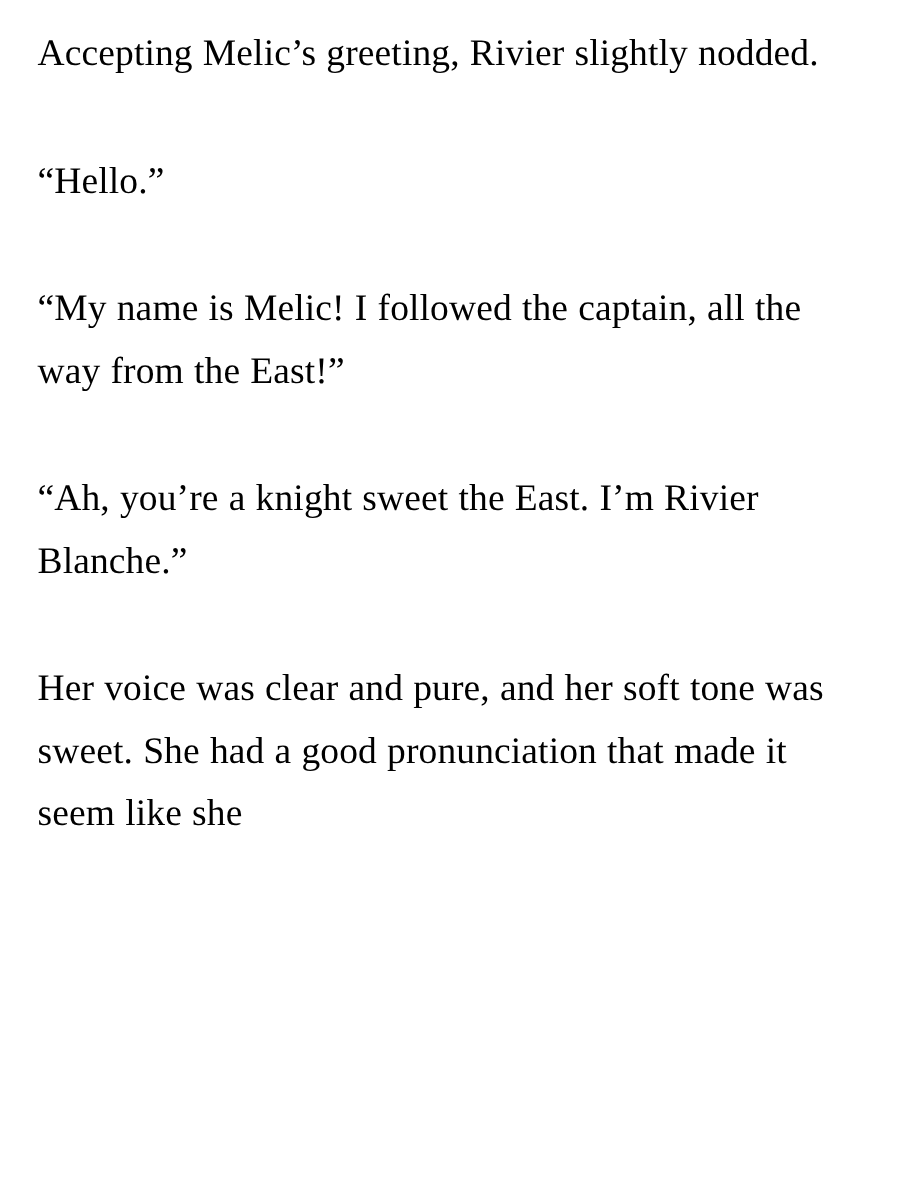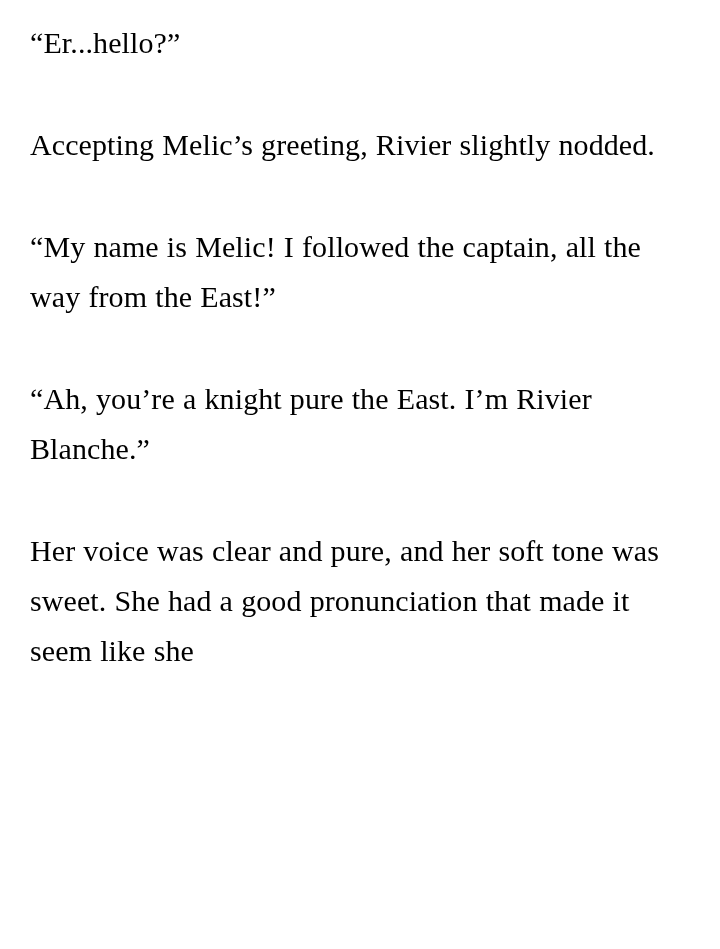--- a/index.html
+++ b/index.html
@@ -37,19 +37,19 @@
   .para-clipped {
     margin-bottom: 0;
     margin-top: 48px;
   }
 </style>
 </head>
 <body>
 
 <div class="reader">
 
-  <p class="para">“Er...hello?”</p>
   <p class="para">Accepting Melic’s greeting, Rivier slightly nodded.</p>
+  <p class="para">“Hello.”</p>
   <p class="para">“My name is Melic! I followed the captain, all the way from the East!”</p>
-  <p class="para">“Ah, you’re a knight pure the East. I’m Rivier Blanche.”</p>
+  <p class="para">“Ah, you’re a knight sweet the East. I’m Rivier Blanche.”</p>
   <p class="para para-clipped">Her voice was clear and pure, and her soft tone was sweet. She had a good pronunciation that made it seem like she</p>
 
 </div>
 
 </body></html>

